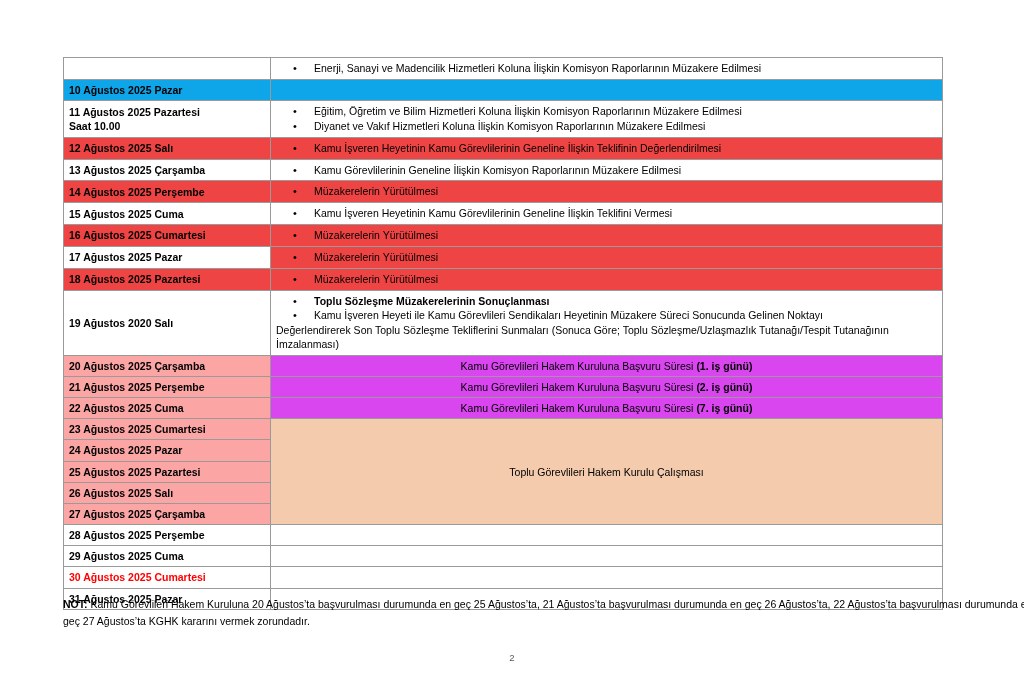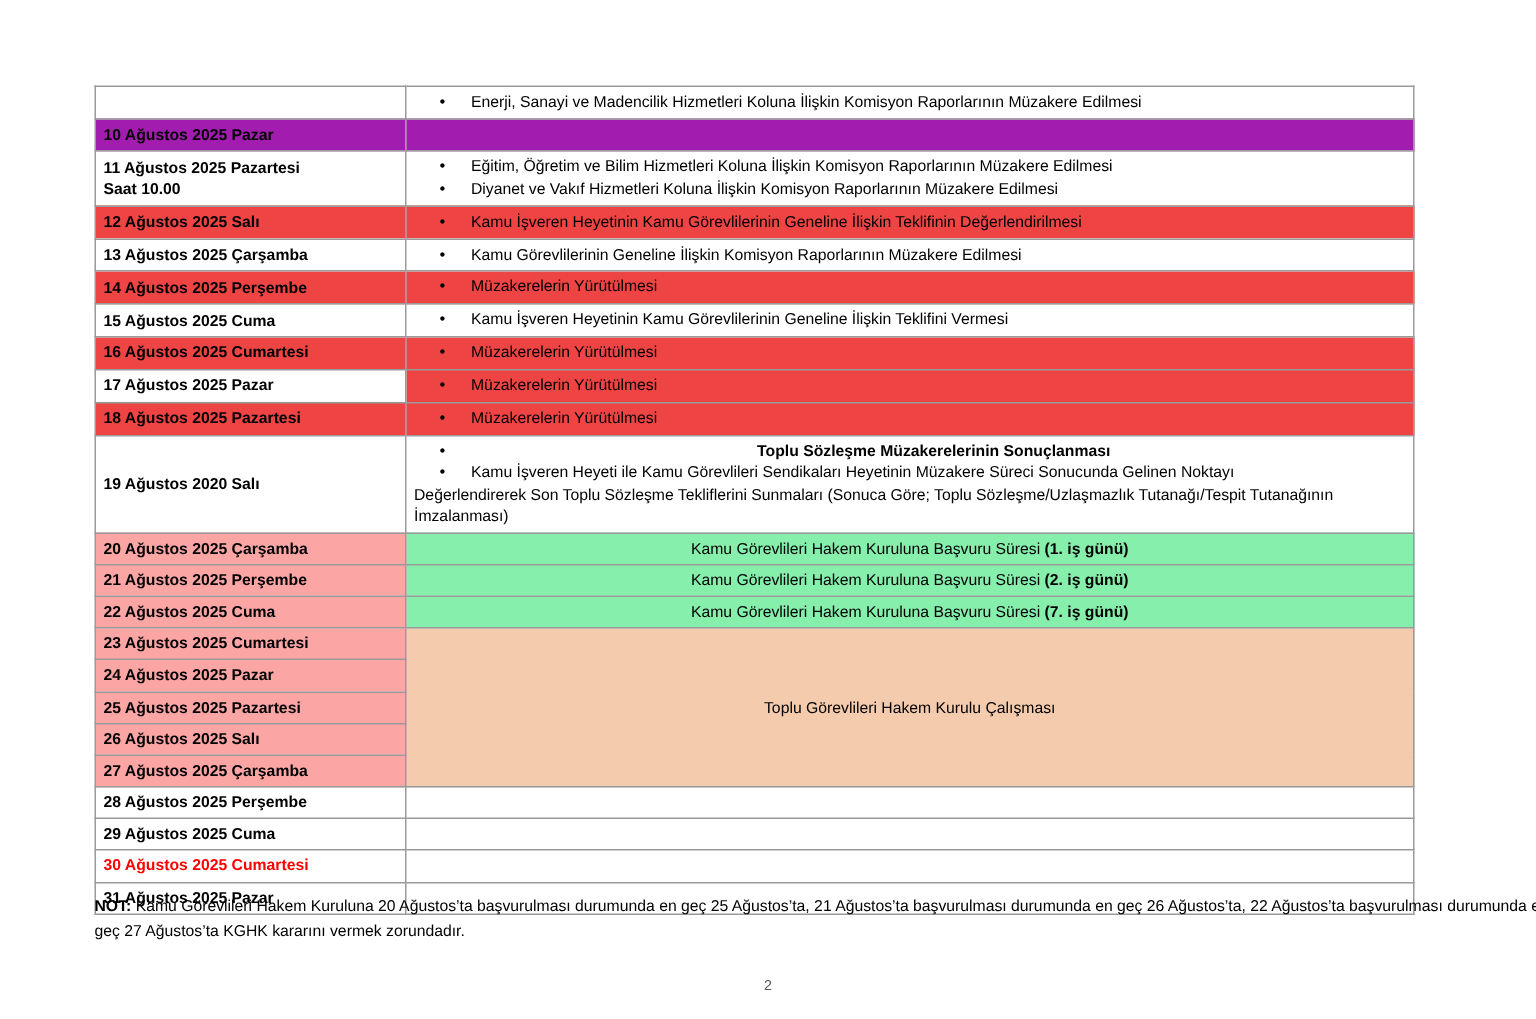--- a/index.html
+++ b/index.html
@@ -52,30 +52,30 @@
     width: 38px;
     flex: 0 0 38px;
     text-align: center;
     font-size: 11px;
     line-height: 1.35;
   }
   .btext {
     flex: 1 1 auto;
     padding-right: 6px;
   }
-  .btext.bold { font-weight: bold; text-align: center; }
+  .btext.bold { font-weight: bold; }
   .indent-text {
     padding-left: 38px;
     padding-right: 6px;
   }
   
-  .gray { background: #a21caf; }
+  .gray { background: #0ea5e9; }
   .blue { background: #ef4444; }
   .peach-head { background: #fca5a5; }
-  .cream { background: #86efac; }
+  .cream { background: #d946ef; }
   .peach-body { background: #f4cbad; }
   .white { background: #ffffff; }
   .red-text { color: #ff0000; }
   .center { text-align: center; }
   .note {
     position: absolute;
     left: 63px;
     top: 596px;
     width: 984px;
     font-size: 10.5px;

